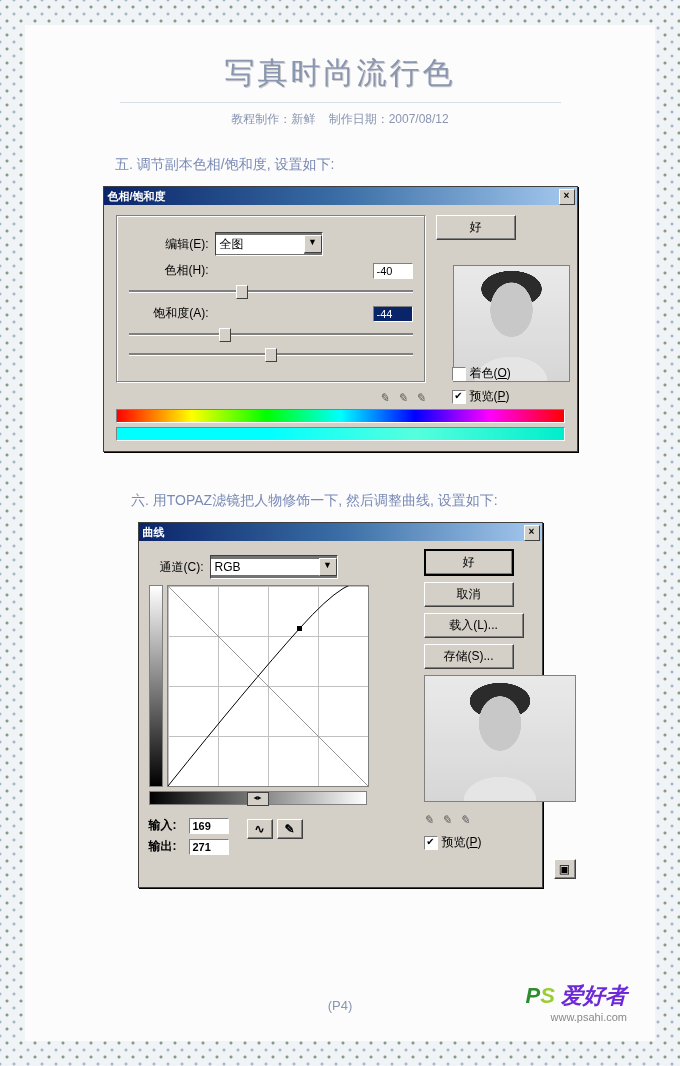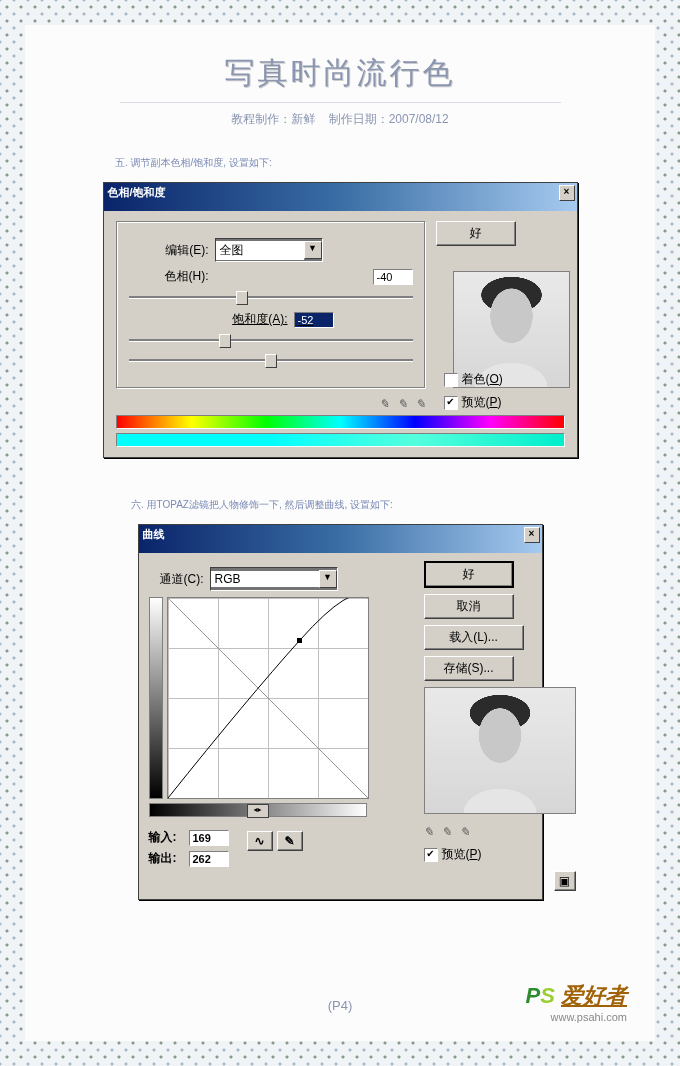--- a/index.html
+++ b/index.html
@@ -9,23 +9,23 @@
       radial-gradient(circle at 50% 50%, #a8b8c8 1px, transparent 2px),
       linear-gradient(#f0f4f6,#f0f4f6);
     background-size:14px 14px,14px 14px,100% 100%;
     background-position:0 0,7px 7px,0 0;
     padding:25px;
   }
   .inner { width:100%; height:100%; background:#fcfcfd; position:relative; box-sizing:border-box; }
   .title { text-align:center; font-size:30px; font-family:"KaiTi","STKaiti",serif; color:#8a95b0; padding-top:28px; letter-spacing:3px; text-shadow:1px 1px 0 #ccc; }
   .hr { width:70%; margin:8px auto; border-top:1px solid #d8dde5; }
   .meta { text-align:center; font-size:12px; color:#8a95b0; margin-top:4px; }
-  .step { color:#7a8ab5; font-size:10px; margin:28px 0 12px 90px; }
+  .step { color:#7a8ab5; font-size:14px; margin:28px 0 12px 90px; }
   .dialog { background:#d4d0c8; border:1px solid #404040; box-shadow:1px 1px 0 #000; margin:0 auto; position:relative; box-sizing:border-box; }
-  .titlebar { height:28px; background:linear-gradient(to right,#0a246a,#3a6ea5,#a6caf0); color:#fff; font-size:11px; padding:2px 4px; box-sizing:border-box; position:relative; font-weight:bold; }
+  .titlebar { height:18px; background:linear-gradient(to right,#0a246a,#3a6ea5,#a6caf0); color:#fff; font-size:11px; padding:2px 4px; box-sizing:border-box; position:relative; font-weight:bold; }
   .closex { position:absolute; right:2px; top:2px; width:14px; height:14px; background:#d4d0c8; border:1px solid #fff; border-right-color:#404040; border-bottom-color:#404040; font-size:10px; text-align:center; line-height:12px; color:#000; font-family:Arial; font-weight:bold; }
   .dlg-body { padding:10px 12px; position:relative; }
   .fieldset { border:1px solid #808080; border-top-color:#808080; border-left-color:#808080; border-right-color:#fff; border-bottom-color:#fff; box-shadow:inset -1px -1px 0 #808080, inset 1px 1px 0 #fff; padding:10px 12px 14px 12px; }
   .row { display:flex; align-items:center; margin:6px 0; font-size:12px; }
   .row label { width:80px; text-align:right; margin-right:6px; }
   .select { border:1px solid #404040; border-right-color:#fff; border-bottom-color:#fff; background:#737373; font-size:12px; height:24px; box-sizing:border-box; }
   .select.inv { display:inline-flex; align-items:center; }
   .select.inv .txt { background:#fff; padding:1px 4px; min-width:60px; }
   .select.inv .btn { width:16px; height:16px; background:#d4d0c8; border:1px solid #fff; border-right-color:#404040; border-bottom-color:#404040; text-align:center; line-height:12px; font-size:9px; }
   .numbox { border:1px solid #7f7f7f; border-right-color:#fff; border-bottom-color:#fff; background:#ffffff; font-size:11px; padding:1px 3px; width:40px; box-sizing:border-box; font-family:Arial; }
@@ -110,23 +110,23 @@
                 </div>
               </div>
               <div class="row" style="justify-content:space-between;">
                 <label>色相(H):</label>
                 <span class="numbox">-40</span>
               </div>
               <div class="slider">
                 <div class="track"></div>
                   <div class="thumb" style="left:38%;"></div>
               </div>
-              <div class="row" style="justify-content:center;text-decoration:underline;">
+              <div class="row" style="justify-content:space-between;">
                 <label>饱和度(A):</label>
-                <span class="numbox sel">-52</span>
+                <span class="numbox sel">-44</span>
               </div>
               <div class="slider">
                 <div class="track"></div>
                   <div class="thumb" style="left:32%;"></div>
               </div>
               <div class="slider">
                 <div class="track"></div>
                   <div class="thumb" style="left:48%;"></div>
               </div>
             </div>
@@ -136,21 +136,21 @@
                 <span>✎</span>
                 <span>✎</span>
               </div>
             </div>
           </div>
           <div style="flex:1; position:relative;">
             <div class="winbtn" style="width:80px;">好</div>
             <div class="preview-img p1">
                 <div class="portrait"></div>
               </div>
-            <div style="position:absolute; bottom:0; left:8px;">
+            <div style="position:absolute; bottom:0; left:16px;">
               <div class="chk">
                 <span class="box"></span>
                   <span>着色(<u>O</u>)</span>
               </div><br>
               <div class="chk">
                 <span class="box">✔</span>
                   <span>预览(<u>P</u>)</span>
               </div>
             </div>
           </div>
@@ -191,21 +191,21 @@
             <div class="arrows">◂▸</div>
           </div>
           <div style="display:flex; align-items:flex-start; gap:18px; margin-top:8px;font-weight:bold;">
             <div>
               <div class="io-row">
                 <label>输入:</label>
                 <span class="numbox">169</span>
               </div>
               <div class="io-row">
                 <label>输出:</label>
-                <span class="numbox">262</span>
+                <span class="numbox">271</span>
               </div>
             </div>
             <div style="display:flex; gap:4px; margin-top:6px;">
               <div class="winbtn" style="width:26px; padding:2px 0;">∿</div>
               <div class="winbtn" style="width:26px; padding:2px 0;">✎</div>
             </div>
           </div>
         </div>
         <div class="right" style="position:relative;">
           <div class="winbtn" style="width:90px; border:2px solid #000;">好</div>
@@ -229,17 +229,17 @@
           <div style="text-align:right; margin-top:8px;">
             <span class="winbtn" style="display:inline-block; width:22px; padding:2px 0;">▣</span>
           </div>
         </div>
       </div>
     </div>
 
     <div class="pagenum">(P4)</div>
     <div class="watermark">
       <span class="p">P</span><span class="s">S</span>
-      <span style="color:#a16207;text-decoration:underline;">爱好者</span>
+      <span style="color:#6d28d9;">爱好者</span>
       <span class="sub">www.psahi.com</span>
     </div>
   </div>
 </div>
 
 </body></html>

